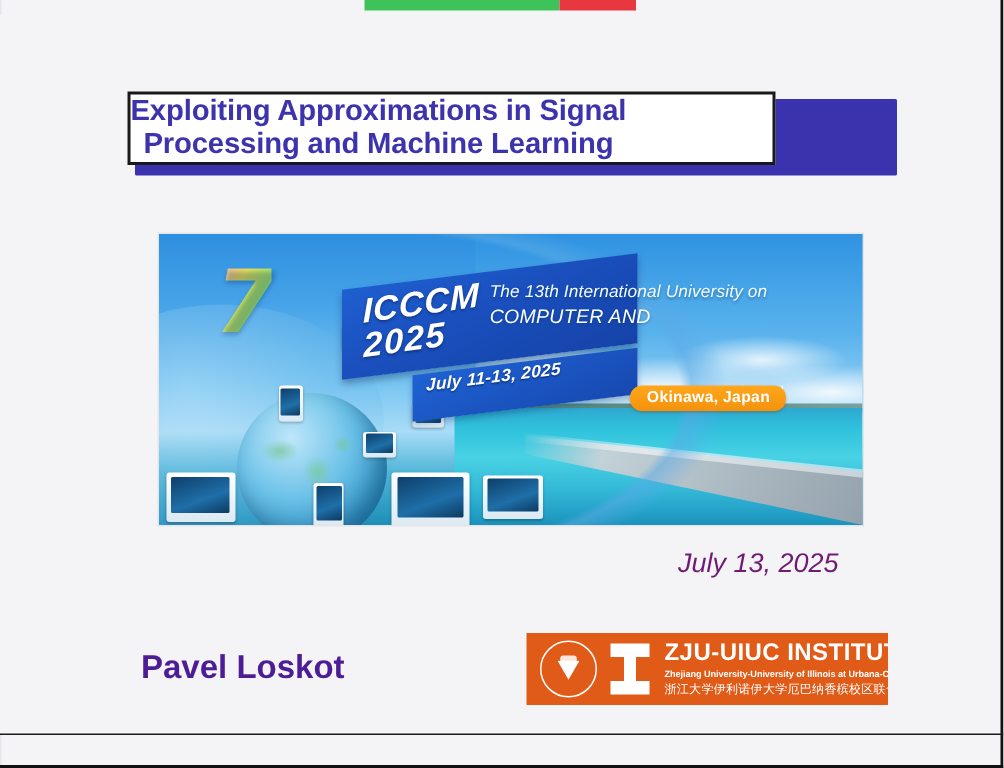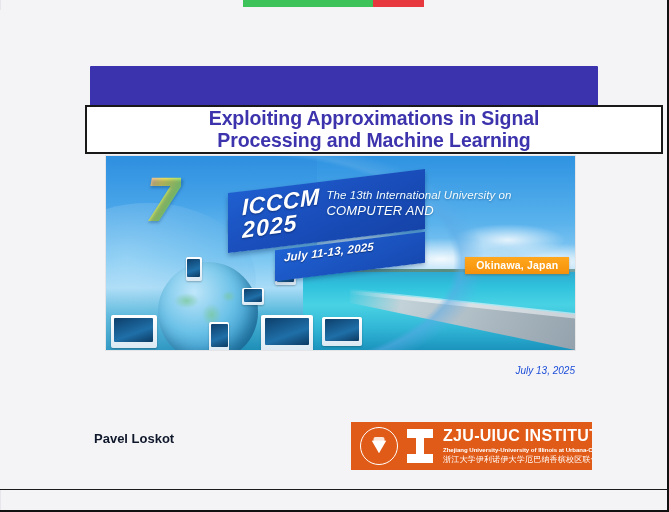--- a/index.html
+++ b/index.html
@@ -100,29 +100,28 @@
     top: 5px;
     width: 508px;
     height: 51px;
     background: #3b33ae;
     border-radius: 1px;
   }
   #title-plaque .plaque-box {
     position: absolute;
     left: 0;
     top: 0;
-    width: 578px;
+    width: 432px;
     height: 49px;
     background: #ffffff;
     border: 2px solid #191919;
     box-sizing: border-box;
     display: flex;
     align-items: center;
-    justify-content: center;
-    margin-top: 44px;
+    justify-content: flex-start;
   }
   #title-text {
     color: #3c33ad;
     font-size: 19.5px;
     font-weight: bold;
     line-height: 1.08;
     text-align: center;
     letter-spacing: -0.1px;
     white-space: pre-line;
     font-family: "Liberation Sans", sans-serif;
@@ -352,63 +351,62 @@
     letter-spacing: 0.2px;
     display: block;
     line-height: 1.18;
     color: #ffffff;
   }
   #banner-location {
     position: absolute;
     left: 67%;
     top: 52%;
     padding: 2px 11px 3px 11px;
-    border-radius: 0;
+    border-radius: 8px;
     background: linear-gradient(180deg, #ffa71d, #f5910c);
     color: #ffffff;
     font-size: 10.5px;
     font-weight: bold;
     letter-spacing: 0.2px;
     white-space: nowrap;
     box-shadow: 0 1px 2px rgba(120,60,0,0.35);
-    margin-left: 45px;
   }
   
   #conference-banner .turbine {
     position: absolute;
     width: 1px;
     background: rgba(255,255,255,0.85);
     top: 52%;
     height: 14px;
   }
   #conference-banner .t1 { left: 83%; }
   #conference-banner .t2 { left: 86%; }
   #conference-banner .t3 { left: 88.5%; }
 
   
   #slide-date {
     position: absolute;
-    right: 80px;
+    right: 96px;
     top: 355px;
-    font-size: 10px;
+    font-size: 18px;
     font-style: italic;
-    color: #1d4ed8;
+    color: #701a75;
     font-family: "Liberation Sans", sans-serif;
   }
 
   
   #author-block {
     position: absolute;
     left: 94px;
     top: 421px;
   }
   #author-name {
-    font-size: 13px;
-    font-weight: bold;
-    color: #0f172a;
+    font-size: 22px;
+    font-weight: bold;
+    color: #4c1d95;
     line-height: 1.25;
   }
   #author-email {
     font-size: 14.5px;
     font-style: italic;
     color: #0d0d0d;
     line-height: 1.3;
     margin-top: 2px;
   }
 

